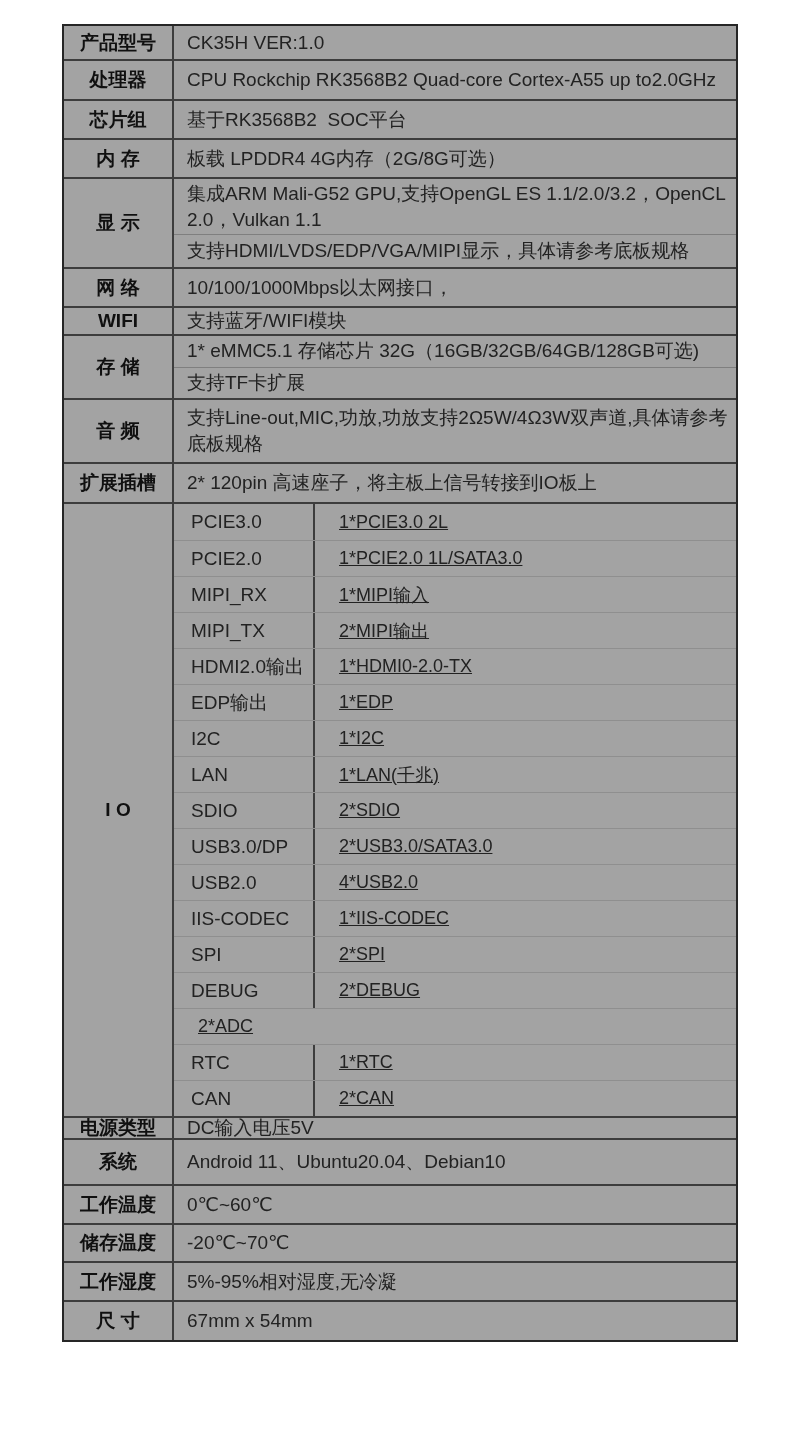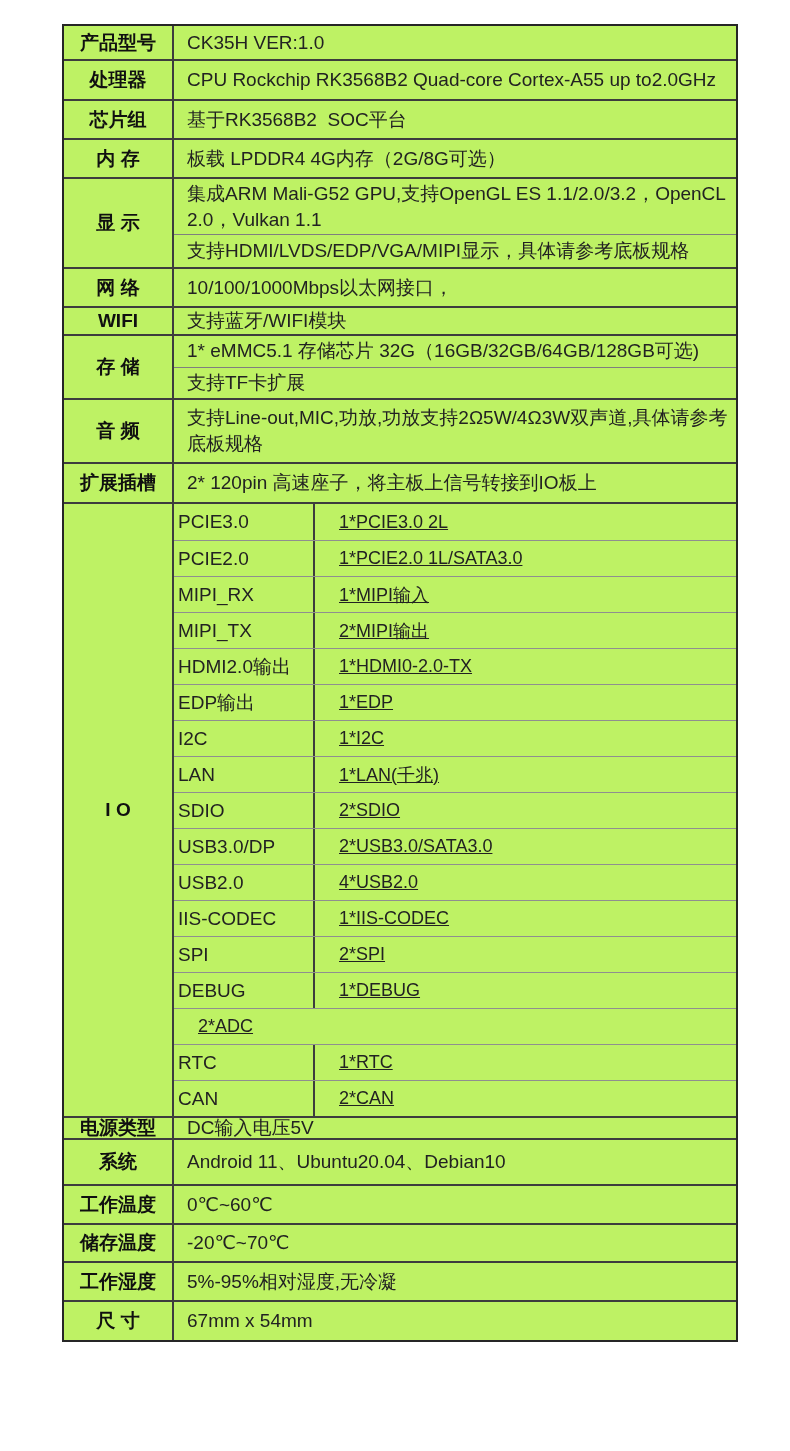--- a/index.html
+++ b/index.html
@@ -7,21 +7,21 @@
     width:790px;height:1451px;
     background:#ffffff;
     font-family:"Liberation Sans","DejaVu Sans",sans-serif;
     color:#1d1d1d;
   }
   .spec-table{
     position:absolute;left:62px;top:24px;
     width:676px;
     border:2px solid #262626;
     box-sizing:border-box;
-    background:#bef264;
+    background:#a3a3a3;
   }
   .row{
     display:flex;
     box-sizing:border-box;
     border-top:2px solid #3d3d3d;
   }
   .row.first{border-top:none;}
   .lbl{
     width:110px;flex:none;
     box-sizing:border-box;
@@ -45,21 +45,21 @@
   .iocol{flex:1;min-width:0;display:flex;flex-direction:column;}
   .iorow{
     display:flex;height:36px;box-sizing:border-box;
     border-top:1px solid #8f8f8f;
   }
   .iorow.first{border-top:none;}
   .ioname{
     width:141px;flex:none;box-sizing:border-box;
     border-right:2px solid #3d3d3d;
     display:flex;align-items:center;
-    padding-left:4px;font-size:19px;color:#222;
+    padding-left:17px;font-size:19px;color:#222;
     white-space:pre;
   }
   .ioval{
     flex:1;min-width:0;display:flex;align-items:center;
     padding-left:24px;font-size:18px;color:#222;white-space:pre;text-decoration:underline;
   }
 </style>
 </head>
 <body>
 
@@ -171,21 +171,21 @@
       <div class="iorow">
         <div class="ioname">IIS-CODEC</div>
         <div class="ioval">1*IIS-CODEC</div>
       </div>
       <div class="iorow">
         <div class="ioname">SPI</div>
         <div class="ioval">2*SPI</div>
       </div>
       <div class="iorow">
         <div class="ioname">DEBUG</div>
-        <div class="ioval">1*DEBUG</div>
+        <div class="ioval">2*DEBUG</div>
       </div>
       <div class="iorow">
         <div class="ioval">2*ADC</div>
       </div>
       <div class="iorow">
         <div class="ioname">RTC</div>
         <div class="ioval">1*RTC</div>
       </div>
       <div class="iorow">
         <div class="ioname">CAN</div>

